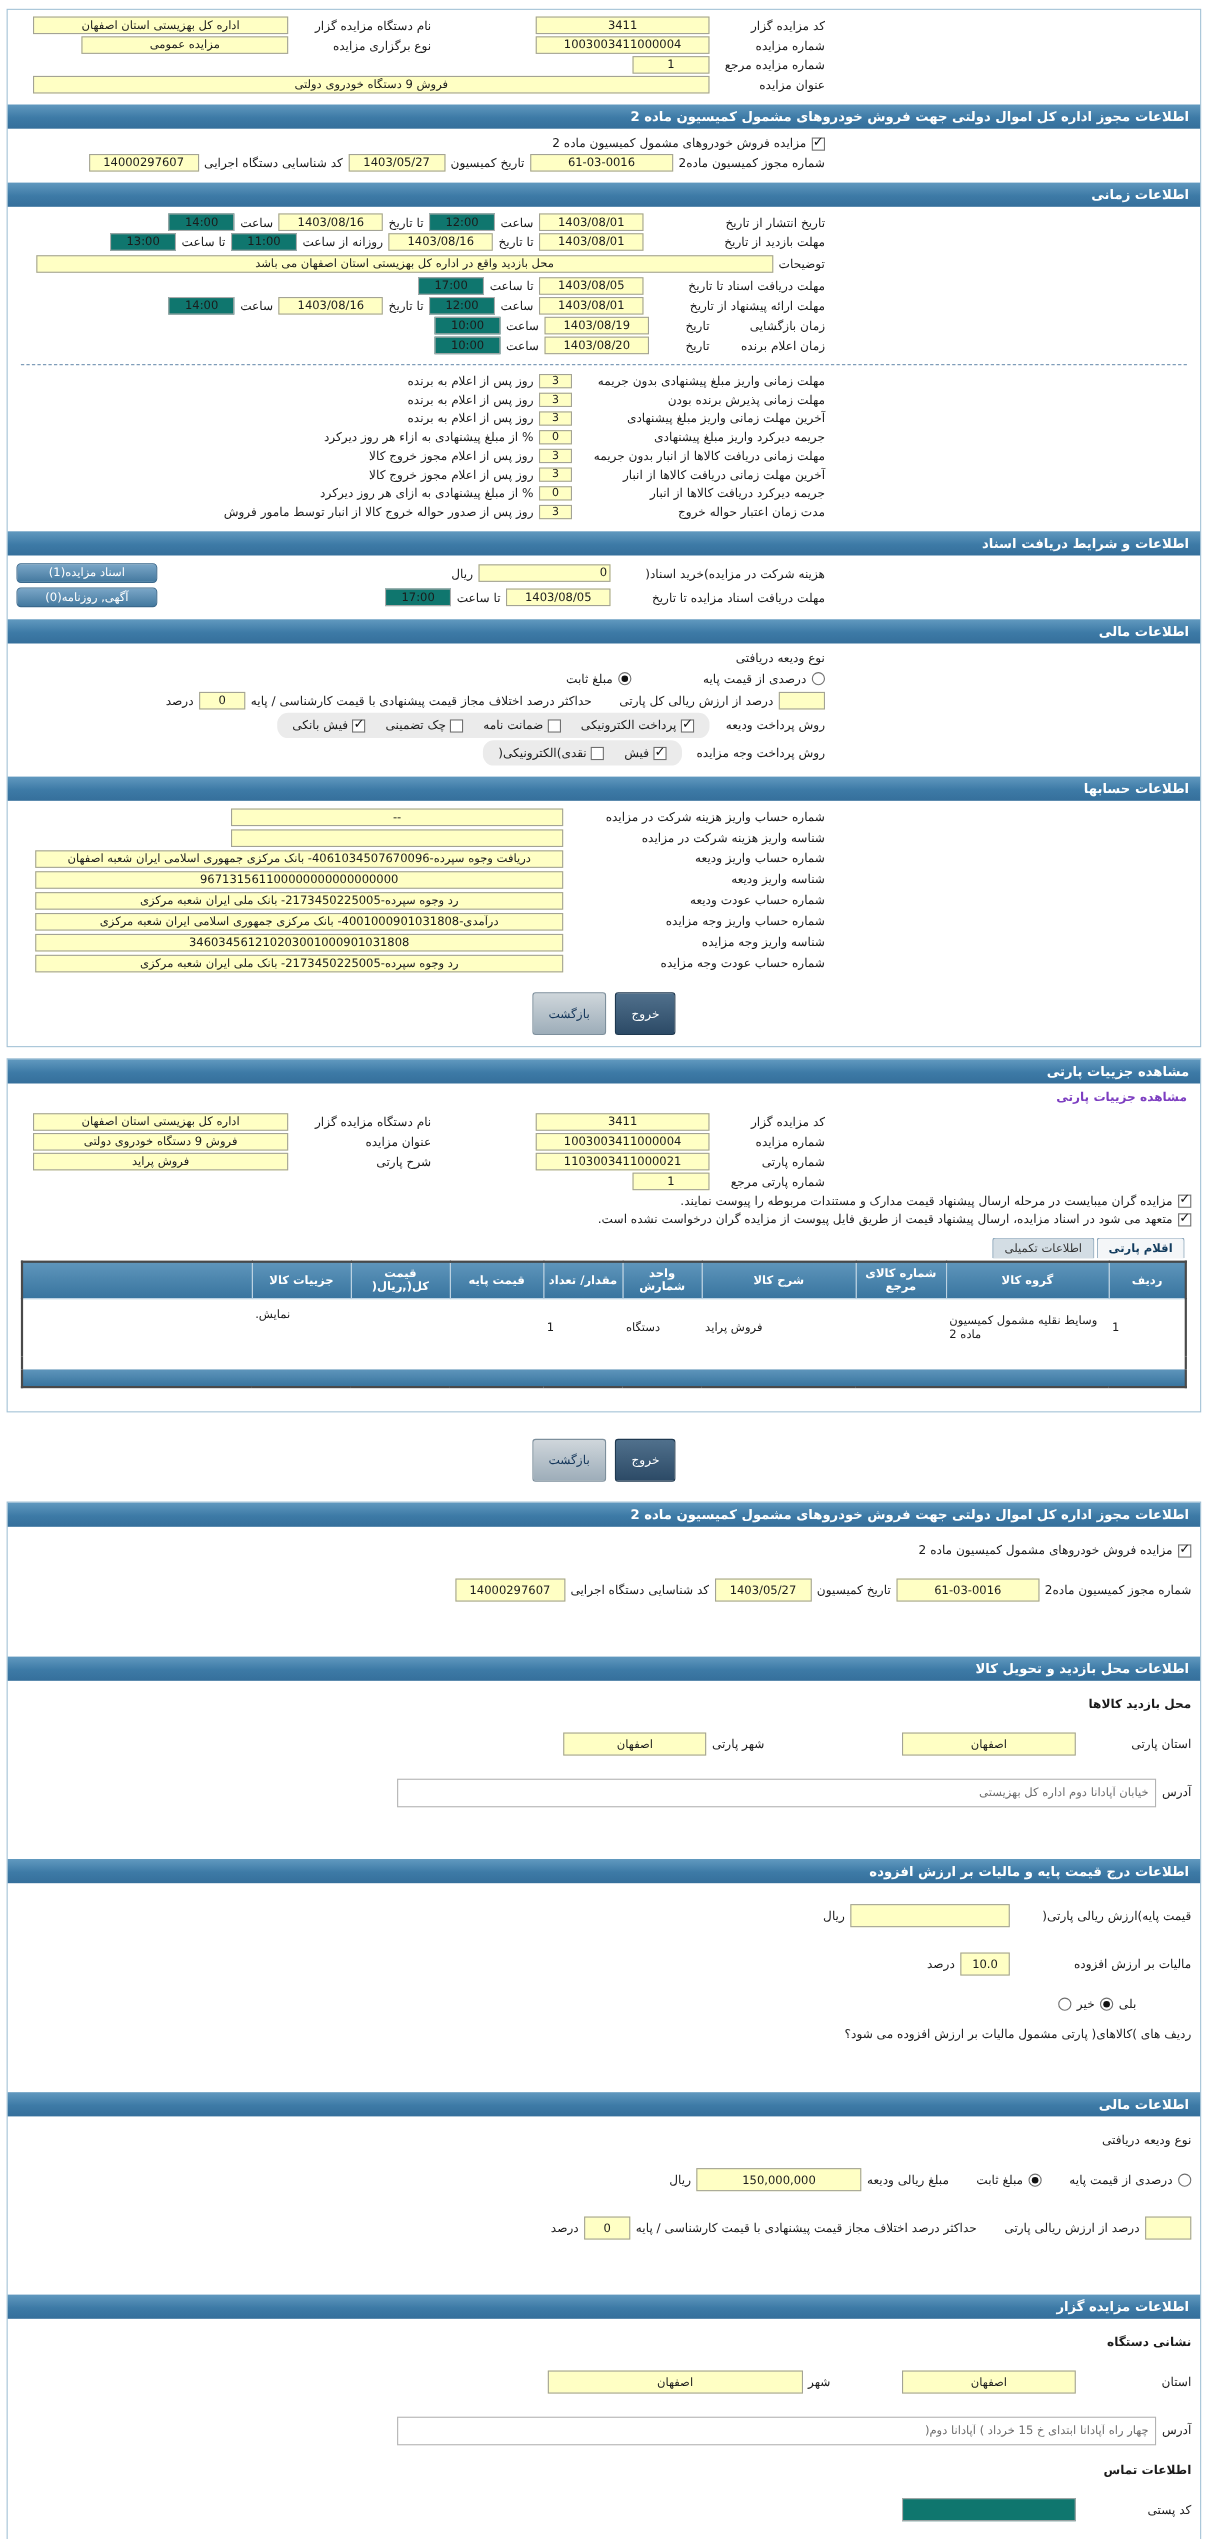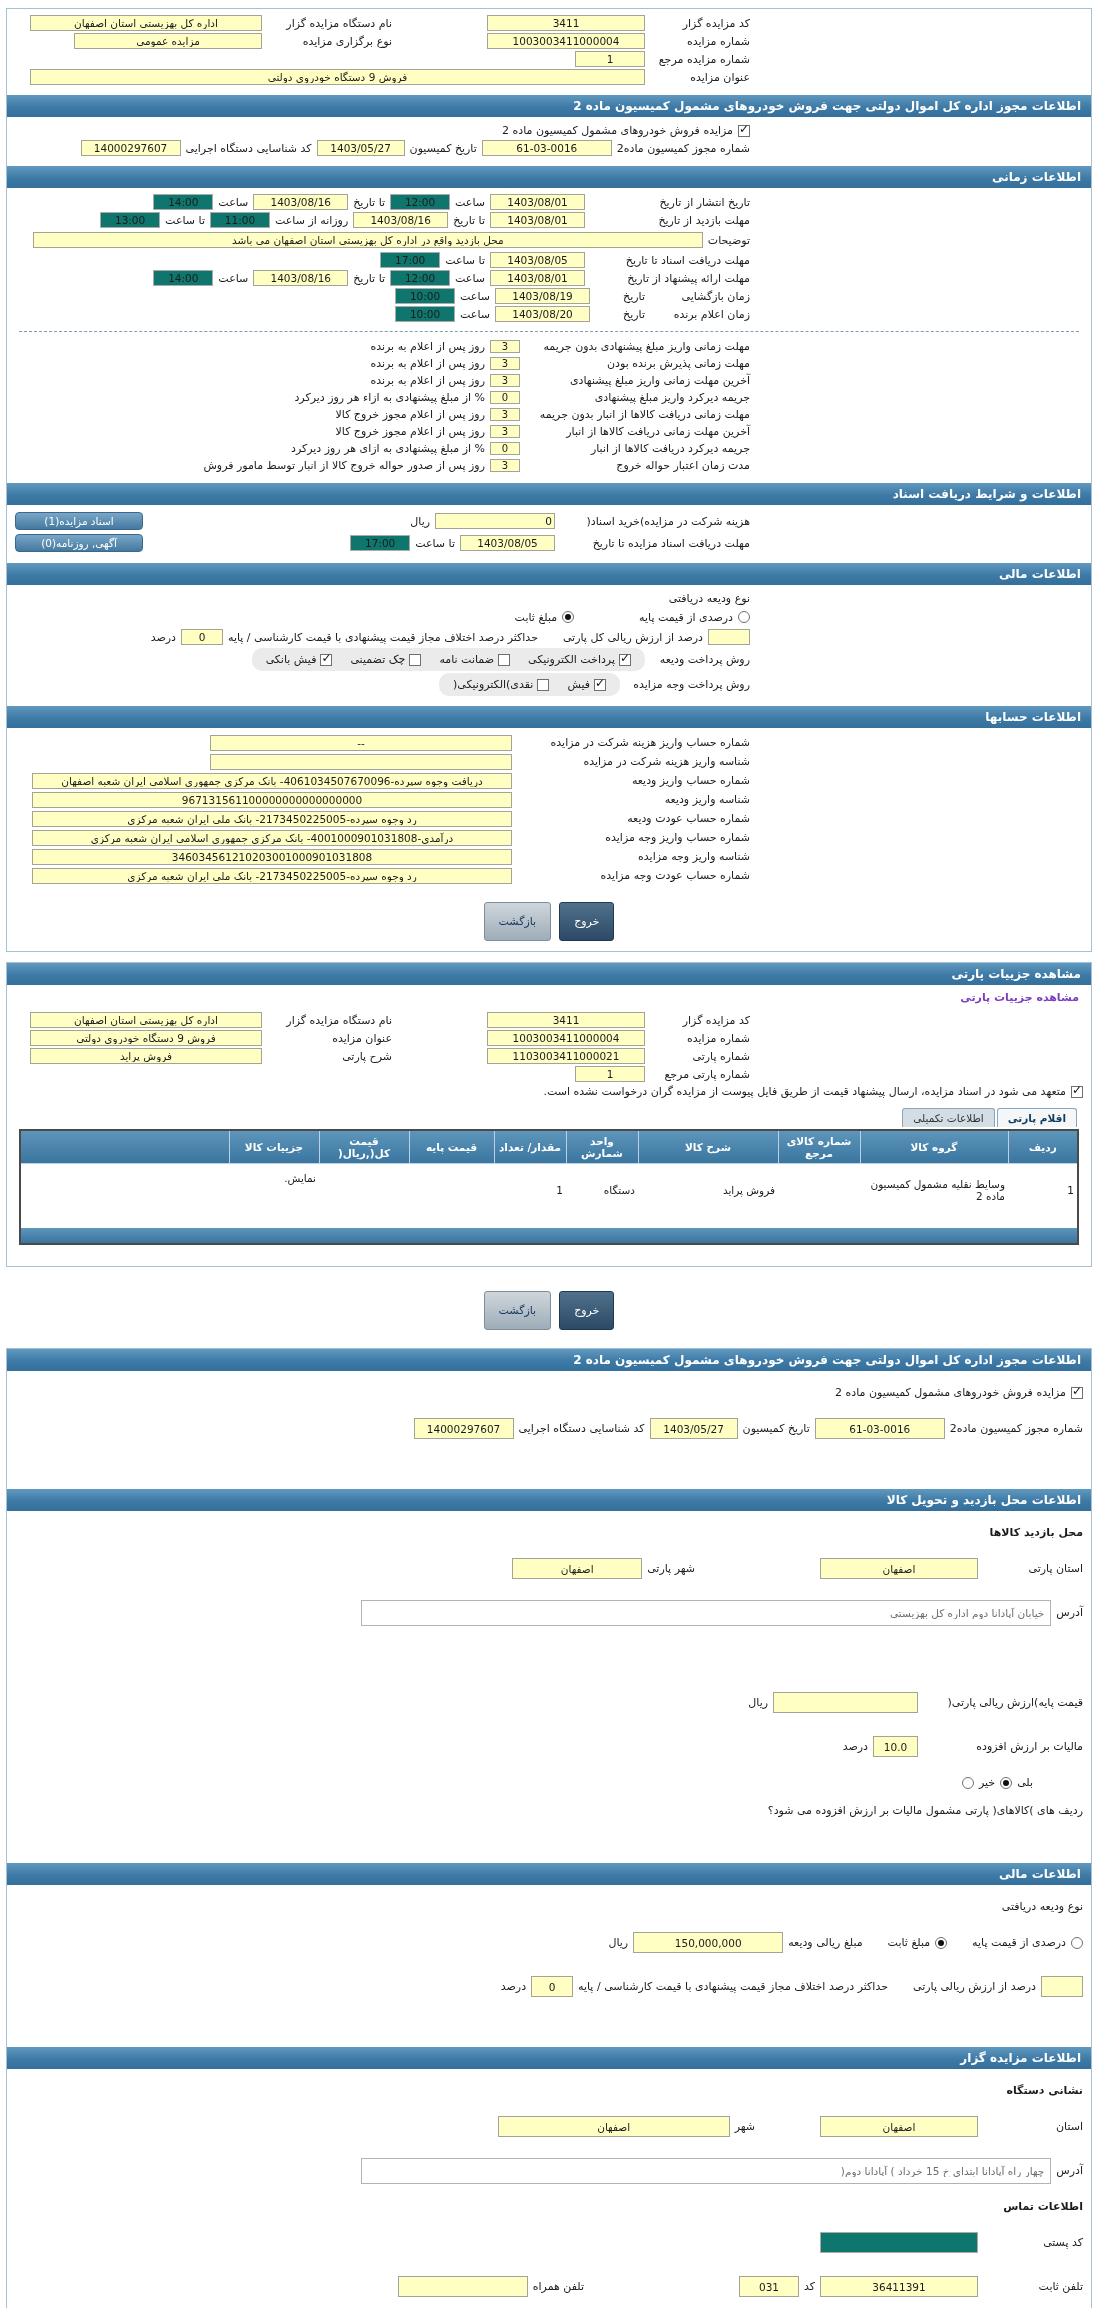--- a/index.html
+++ b/index.html
@@ -40,21 +40,21 @@
 .btn{font-family:inherit;font-size:11px;border-radius:3px;padding:12px 14px;cursor:pointer;}
 .btn.dark{background:linear-gradient(180deg,#50708c,#2c4a66);color:#fff;border:1px solid #1f3950;}
 .btn.gray{background:linear-gradient(180deg,#cfd6db,#9dadb9);color:#14365a;border:1px solid #7d8f9c;}
 .plink{color:#7d3ec1;font-weight:bold;text-align:right;padding:6px 12px 2px;font-size:11px;}
 .tabs{display:flex;justify-content:flex-start;column-gap:2px;padding:8px 14px 0;}
 .tab{font-size:10.5px;padding:3px 10px;border:1px solid #8aa5ba;border-bottom:none;border-radius:3px 3px 0 0;background:#d3dde4;color:#333;cursor:pointer;}
 .tab.active{background:#f4f6f8;font-weight:bold;color:#123c5e;}
 .grid-wrap{margin:2px 12px 12px;}
 table.grid{width:100%;border-collapse:collapse;border:2px solid #4a4a4a;background:#fff;table-layout:fixed;}
 .grid th{background:linear-gradient(180deg,#5e95bb,#39759f);color:#fff;font-size:10.5px;font-weight:bold;padding:4px 2px;border:1px solid #bcd2e2;}
-.grid td{font-size:10.5px;padding:8px 3px;text-align:right;vertical-align:middle;}
+.grid td{font-size:10.5px;padding:8px 3px;text-align:left;vertical-align:middle;}
 .grid .datarow td{height:52px;}
 .grid td.details{vertical-align:top;}
 .grid tr.spacer td{height:12px;padding:0;}
 .grid tr.tfootr td{background:linear-gradient(180deg,#5e95bb,#39759f);height:16px;padding:2px;}
 .loose{padding:8px 0 38px;}
 .loose .row{min-height:44px;padding:4px 8px;}
 .loose .row.subrow{min-height:28px;}
 .loose .field{height:21px;}
 .link{cursor:pointer;}
 </style>
@@ -334,20 +334,24 @@
     </div>
     <div class="row ofs">
       <span class="lbl lw100">شماره پارتی</span>
       <input class="field num w158" readonly="" value="1103003411000021" style="">
       <span class="lbl lw125 gap90">شرح پارتی</span>
       <input class="field w232" readonly="" value="فروش پراید" style="">
     </div>
     <div class="row ofs">
       <span class="lbl lw100">شماره پارتی مرجع</span>
       <input class="field num w70" readonly="" value="1" style="">
+    </div>
+    <div class="row">
+      <span class="cb checked"></span>
+      <span>مزایده گران میبایست در مرحله ارسال پیشنهاد قیمت مدارک و مستندات مربوطه را پیوست نمایند.</span>
     </div>
     <div class="row">
       <span class="cb checked"></span>
       <span>متعهد می شود در اسناد مزایده، ارسال پیشنهاد قیمت از طریق فایل پیوست از مزایده گران درخواست نشده است.</span>
     </div>
 
     <div class="tabs">
       <span class="tab active">اقلام پارتی</span>
       <span class="tab">اطلاعات تکمیلی</span>
     </div>
@@ -438,20 +442,21 @@
       <input class="field w158" readonly="" value="اصفهان" style="">
       <span class="lbl gap120">شهر پارتی</span>
       <input class="field w130" readonly="" value="اصفهان" style="">
     </div>
     <div class="row ofs">
       <span class="lbl">آدرس</span>
       <input class="addr" readonly="" value="خیابان آپادانا دوم اداره کل بهزیستی" style="">
     </div>
   </div>
 
+  <div class="hdr">اطلاعات درج قیمت پایه و مالیات بر ارزش افزوده</div>
   <div class="sec loose">
     <div class="row ofs">
       <span class="lbl lw160">قیمت پایه)ارزش ریالی پارتی(</span>
       <input class="field num w145" readonly="" value="" style="">
       <span class="lbl">ریال</span>
     </div>
     <div class="row ofs">
       <span class="lbl lw160">مالیات بر ارزش افزوده</span>
       <input class="field num w45" readonly="" value="10.0" style="">
       <span class="lbl">درصد</span>

